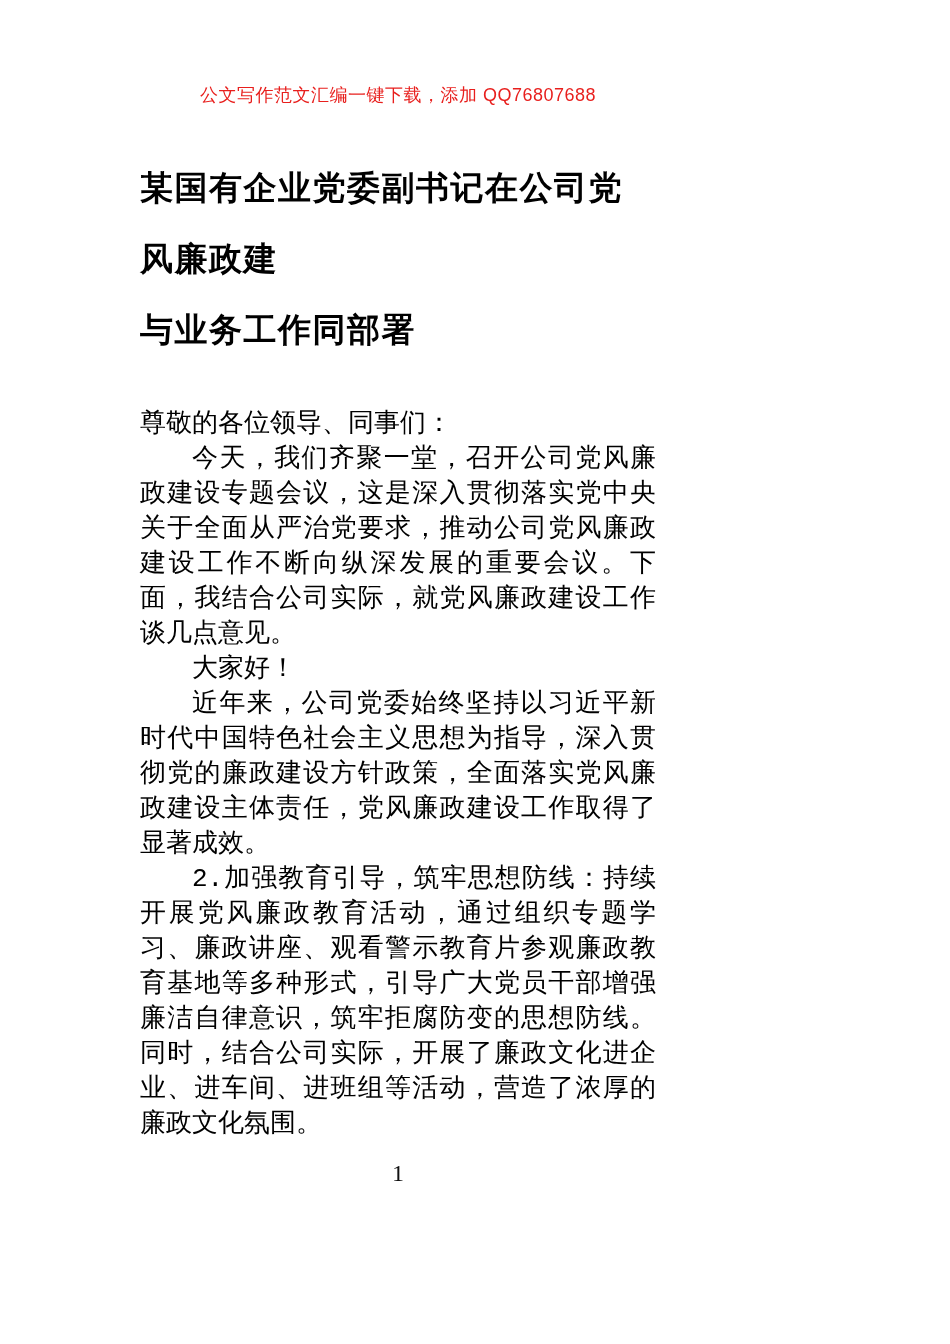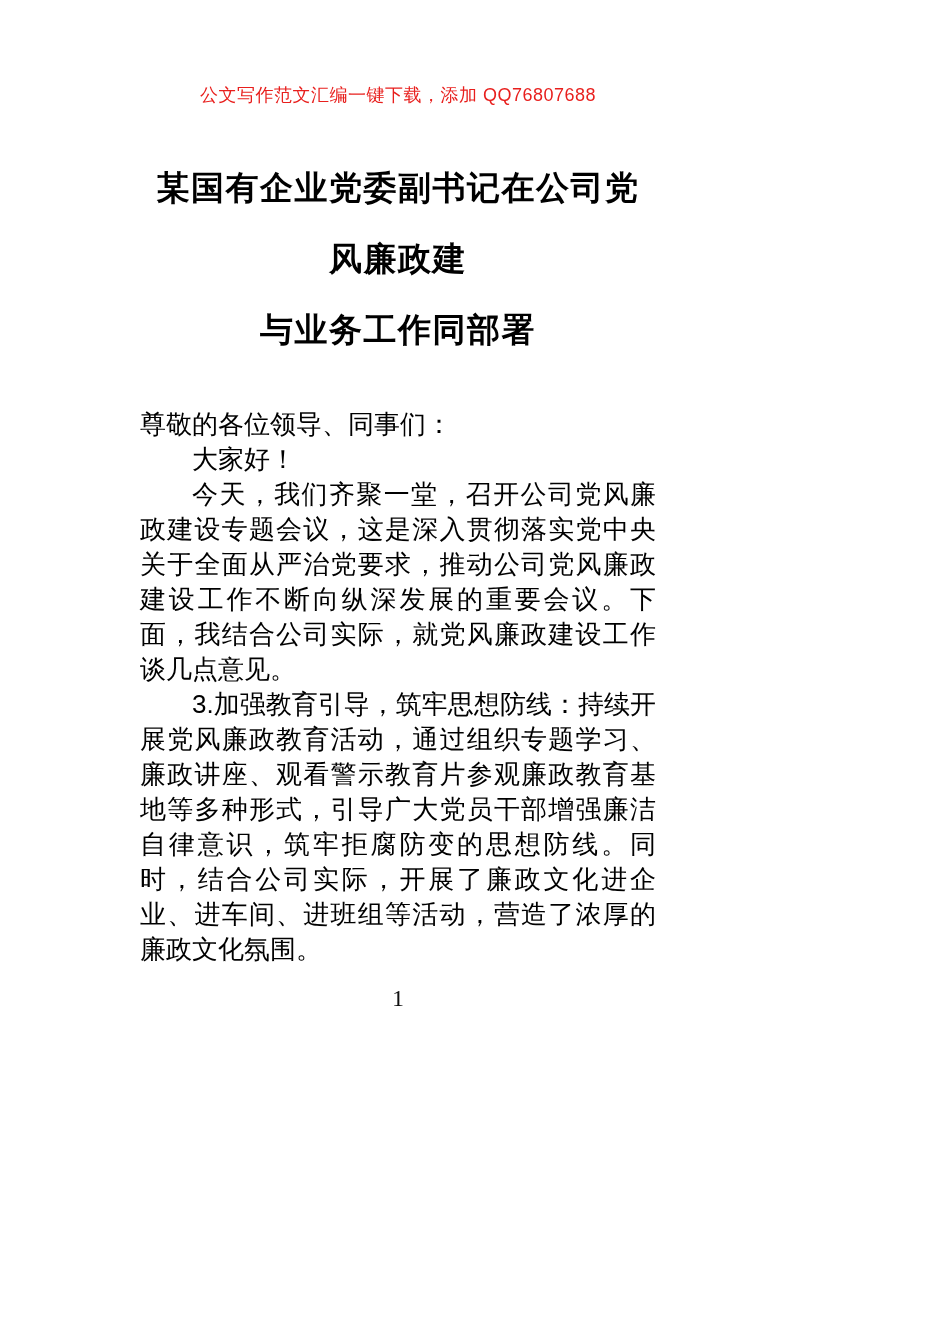--- a/index.html
+++ b/index.html
@@ -24,35 +24,36 @@
   .notice {
     text-align: center;
     font-size: 18px;
     line-height: 22px;
     color: var(--accent, #e81f1d);
     letter-spacing: 0.5px;
     white-space: nowrap;
   }
   .doc-title {
     margin-top: 46px;
-    text-align: center;
+    text-align: left;
     font-size: 33px;
     line-height: 71px;
     font-weight: bold;
     letter-spacing: 1.5px;
   }
   .doc-body {
     margin-top: 42px;
     font-size: 26px;
     line-height: 35px;
     text-align: justify;
   }
   .doc-body p {
     margin: 0;
     text-indent: 2em;
+    font-family: Liberation Mono, monospace;
   }
   .doc-body p.no-indent {
     text-indent: 0;
   }
   .page-number {
     margin-top: 16px;
     text-align: center;
     font-size: 24px;
     line-height: 30px;
     font-family: "Liberation Serif", serif;
@@ -66,20 +67,21 @@
 
   <div class="notice">公文写作范文汇编一键下载，添加 QQ76807688</div>
 
   <div class="doc-title">
     <div>某国有企业党委副书记在公司党风廉政建</div>
     <div>与业务工作同部署</div>
   </div>
 
   <div class="doc-body" id="doc-body">
       <p class="no-indent">尊敬的各位领导、同事们：</p>
+      <p>今天，我们齐聚一堂，召开公司党风廉政建设专题会议，这是深入贯彻落实党中央关于全面从严治党要求，推动公司党风廉政建设工作不断向纵深发展的重要会议。下面，我结合公司实际，就党风廉政建设工作谈几点意见。</p>
       <p>大家好！</p>
-      <p>今天，我们齐聚一堂，召开公司党风廉政建设专题会议，这是深入贯彻落实党中央关于全面从严治党要求，推动公司党风廉政建设工作不断向纵深发展的重要会议。下面，我结合公司实际，就党风廉政建设工作谈几点意见。</p>
-      <p>3.加强教育引导，筑牢思想防线：持续开展党风廉政教育活动，通过组织专题学习、廉政讲座、观看警示教育片参观廉政教育基地等多种形式，引导广大党员干部增强廉洁自律意识，筑牢拒腐防变的思想防线。同时，结合公司实际，开展了廉政文化进企业、进车间、进班组等活动，营造了浓厚的廉政文化氛围。</p>
+      <p>近年来，公司党委始终坚持以习近平新时代中国特色社会主义思想为指导，深入贯彻党的廉政建设方针政策，全面落实党风廉政建设主体责任，党风廉政建设工作取得了显著成效。</p>
+      <p>2.加强教育引导，筑牢思想防线：持续开展党风廉政教育活动，通过组织专题学习、廉政讲座、观看警示教育片参观廉政教育基地等多种形式，引导广大党员干部增强廉洁自律意识，筑牢拒腐防变的思想防线。同时，结合公司实际，开展了廉政文化进企业、进车间、进班组等活动，营造了浓厚的廉政文化氛围。</p>
     </div>
 
   <div class="page-number">1</div>
 
 </div>
 
 </body></html>

